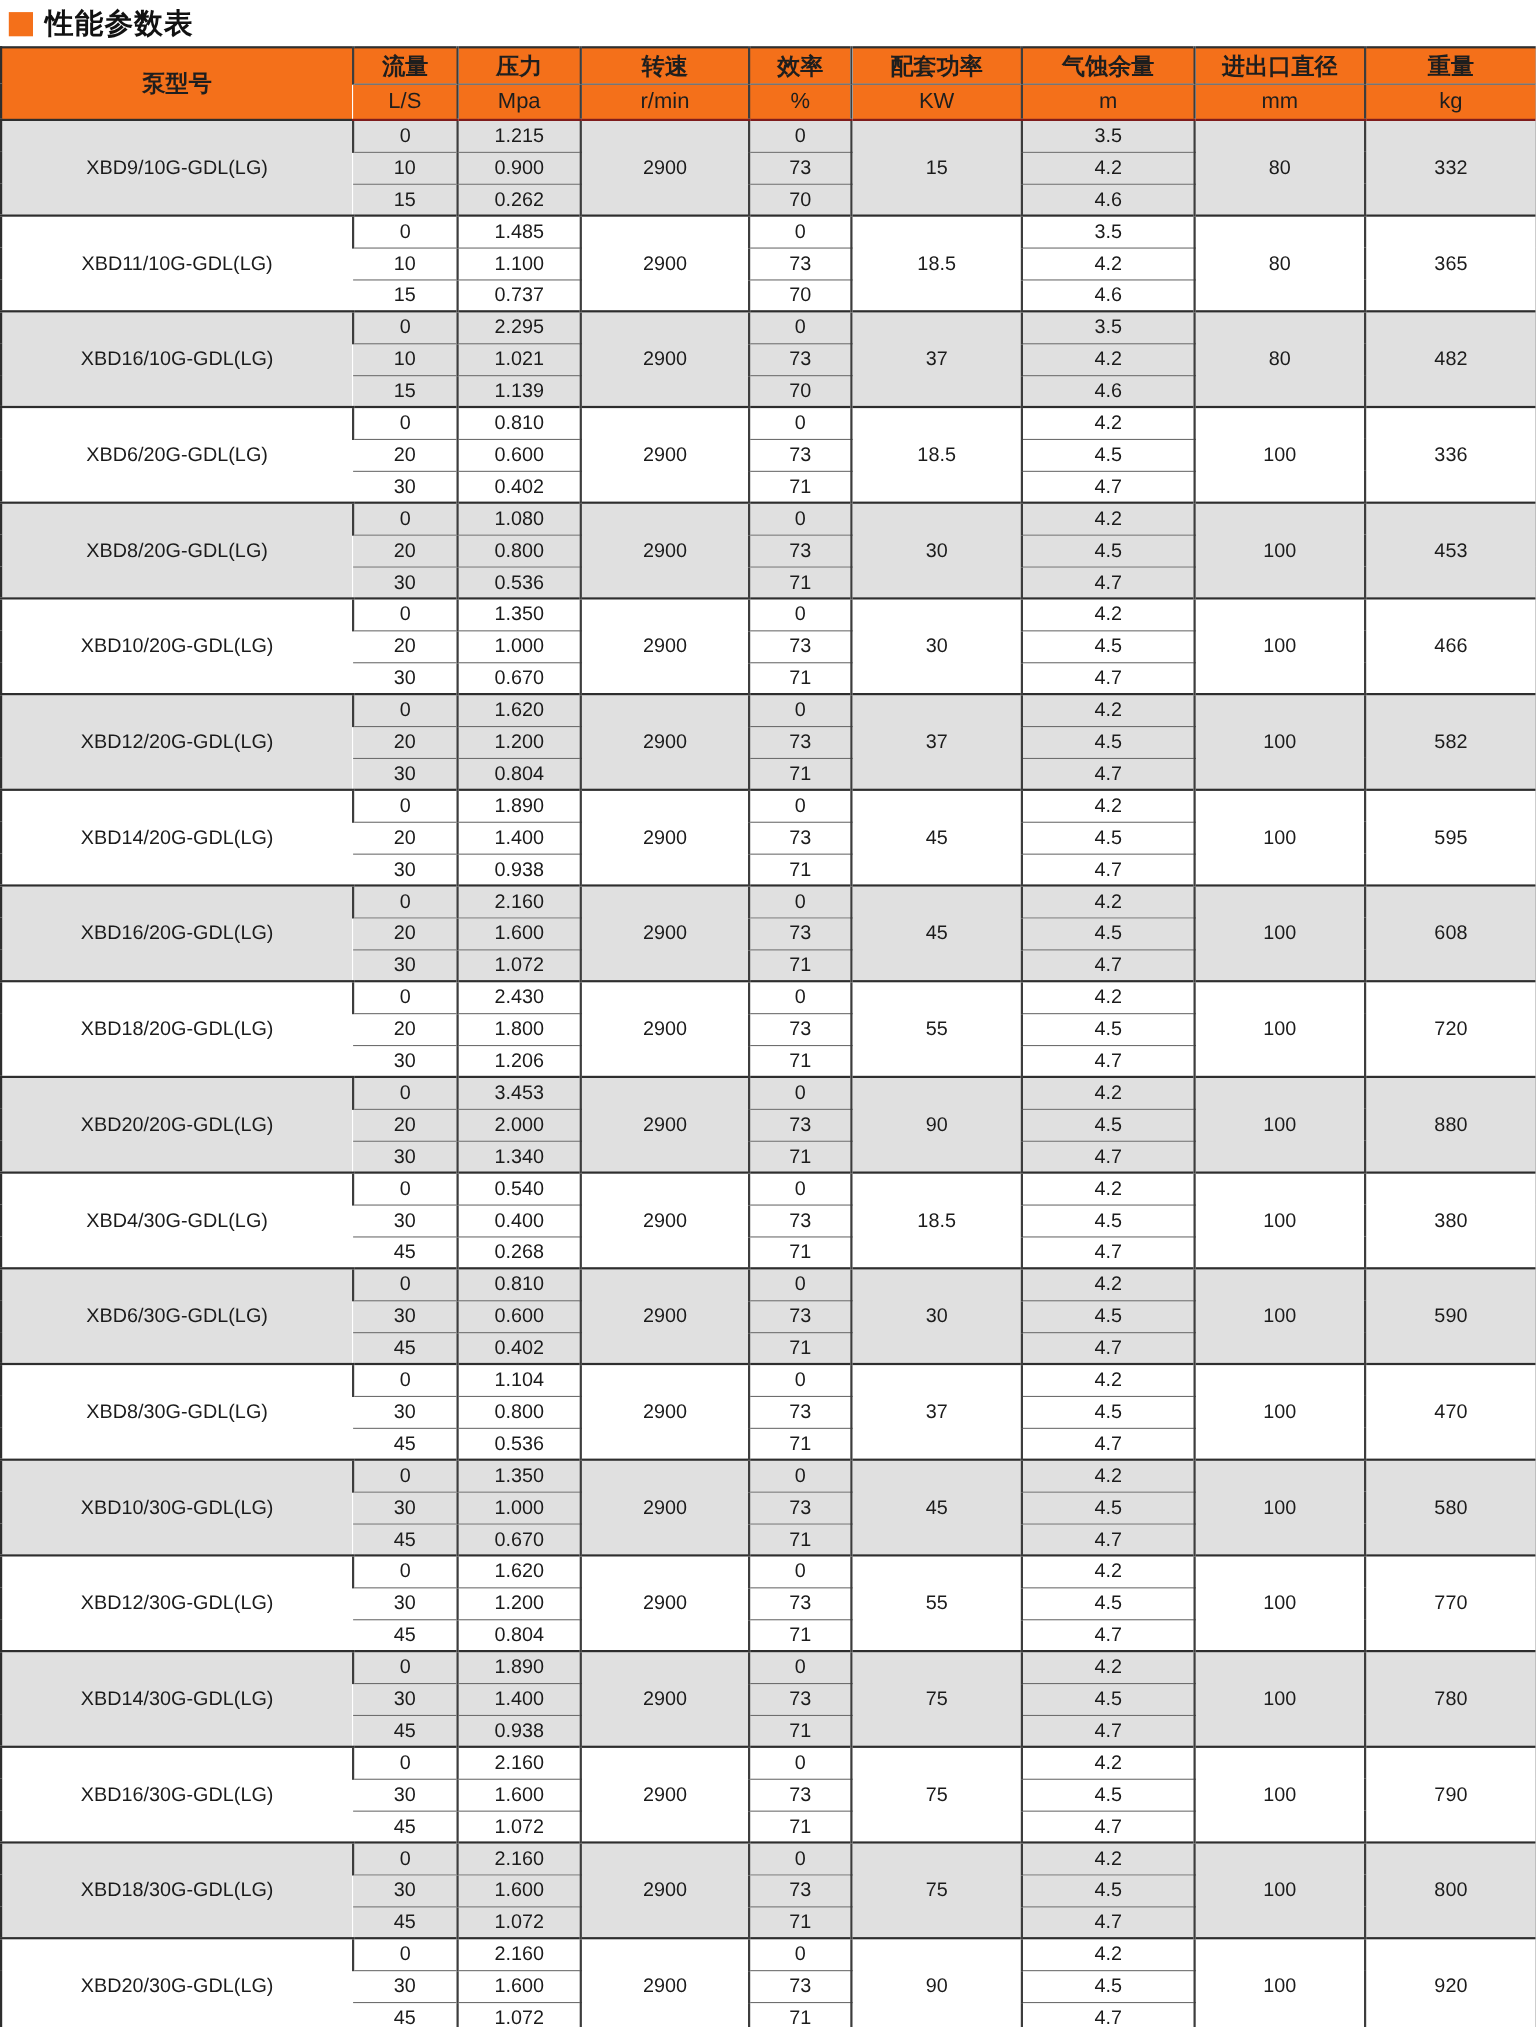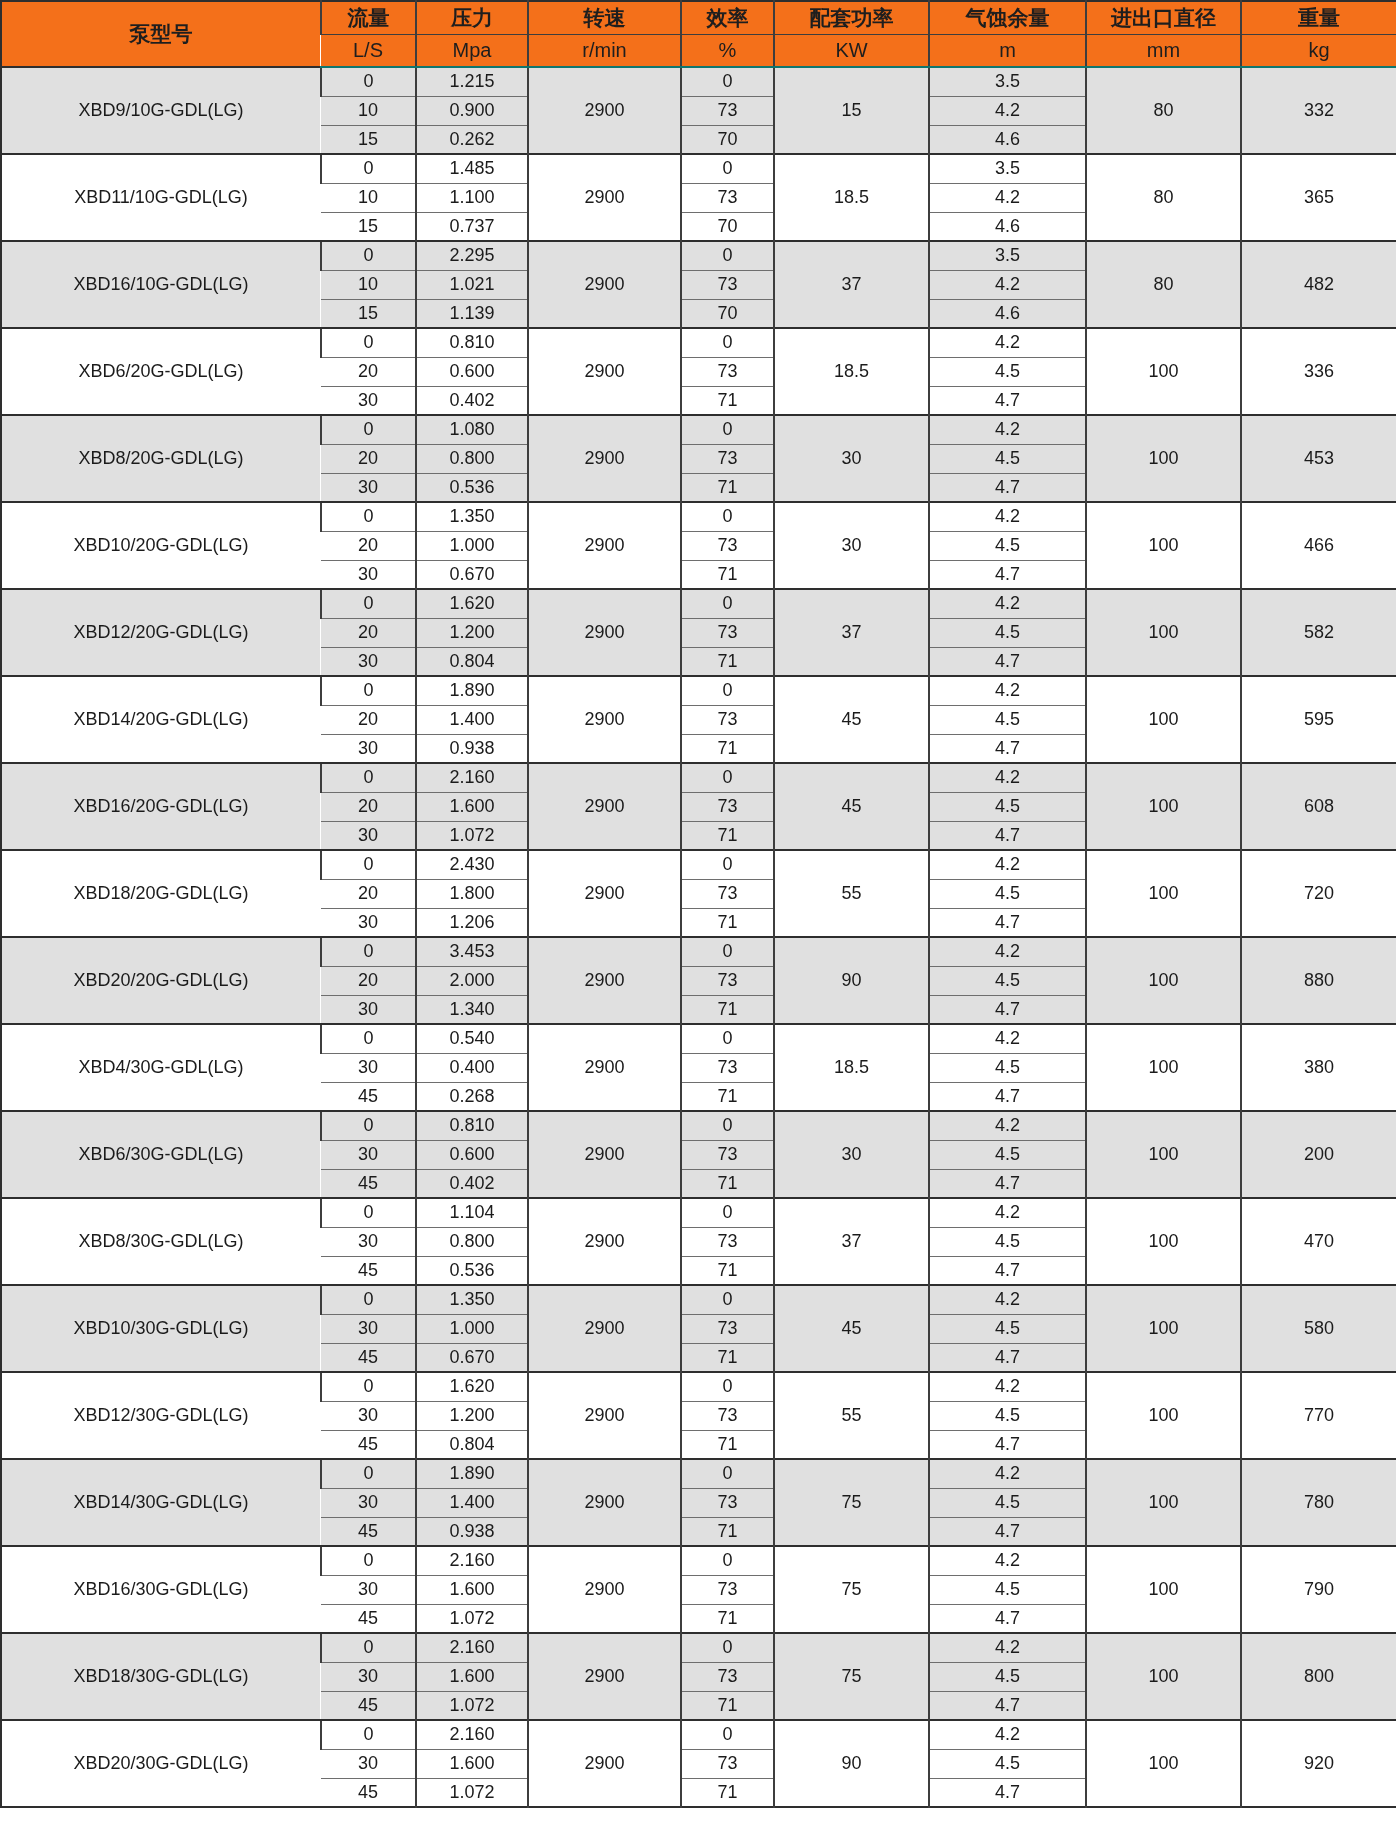--- a/index.html
+++ b/index.html
@@ -37,36 +37,40 @@
     overflow:hidden; white-space:nowrap;
   }
   .perf td:first-child, .perf th:first-child { border-left:none; }
 
   
   .perf thead th {
     background:#F4701A; color:#1e1e1e;
     font-weight:normal; height:33px;
   }
   .perf thead tr.h1 th { font-size:21px; font-weight:bold; border-bottom:1.5px solid #3d3d3d; }
-  .perf thead tr.h2 th { font-size:20px; border-bottom:2px solid #0f766e; }
+  .perf thead tr.h2 th { font-size:20px; border-bottom:2px solid #7f1d1d; }
   .perf thead th.model-h { font-size:21px; font-weight:bold; }
 
   
   .perf tbody tr { height:29px; }
   .perf tbody td { font-size:18px; background:#ffffff; }
   .perf tbody tr.alt td { background:#E0E0E0; }
   .perf tbody tr.g-top td { border-top:2.5px solid #2e2e2e; }
   .perf tbody td.sub { border-bottom:1.5px solid #6e6e6e; }
   .perf tbody td.model { font-size:18px; }
 </style>
 </head>
 <body>
 
 <div class="page">
 
+  <div class="title-bar">
+    <span class="title-bullet"></span>
+    <span class="title-text">性能参数表</span>
+  </div>
 
   <table class="perf">
     <colgroup>
       <col style="width:320px">
         <col style="width:95px">
         <col style="width:112px">
       <col style="width:153px">
         <col style="width:93px">
         <col style="width:155px">
       <col style="width:157px">
@@ -375,21 +379,21 @@
         </tr>
         <tr class="alt g-top">
           <td rowspan="3" class="model">XBD6/30G-GDL(LG)</td>
           <td class="sub">0</td>
           <td class="sub">0.810</td>
           <td rowspan="3">2900</td>
           <td class="sub">0</td>
           <td rowspan="3">30</td>
           <td class="sub">4.2</td>
           <td rowspan="3">100</td>
-          <td rowspan="3">200</td>
+          <td rowspan="3">590</td>
         </tr>
         <tr class="alt">
           <td class="sub">30</td>
           <td class="sub">0.600</td>
           <td class="sub">73</td>
           <td class="sub">4.5</td>
         </tr>
         <tr class="alt">
           <td>45</td>
           <td>0.402</td>

